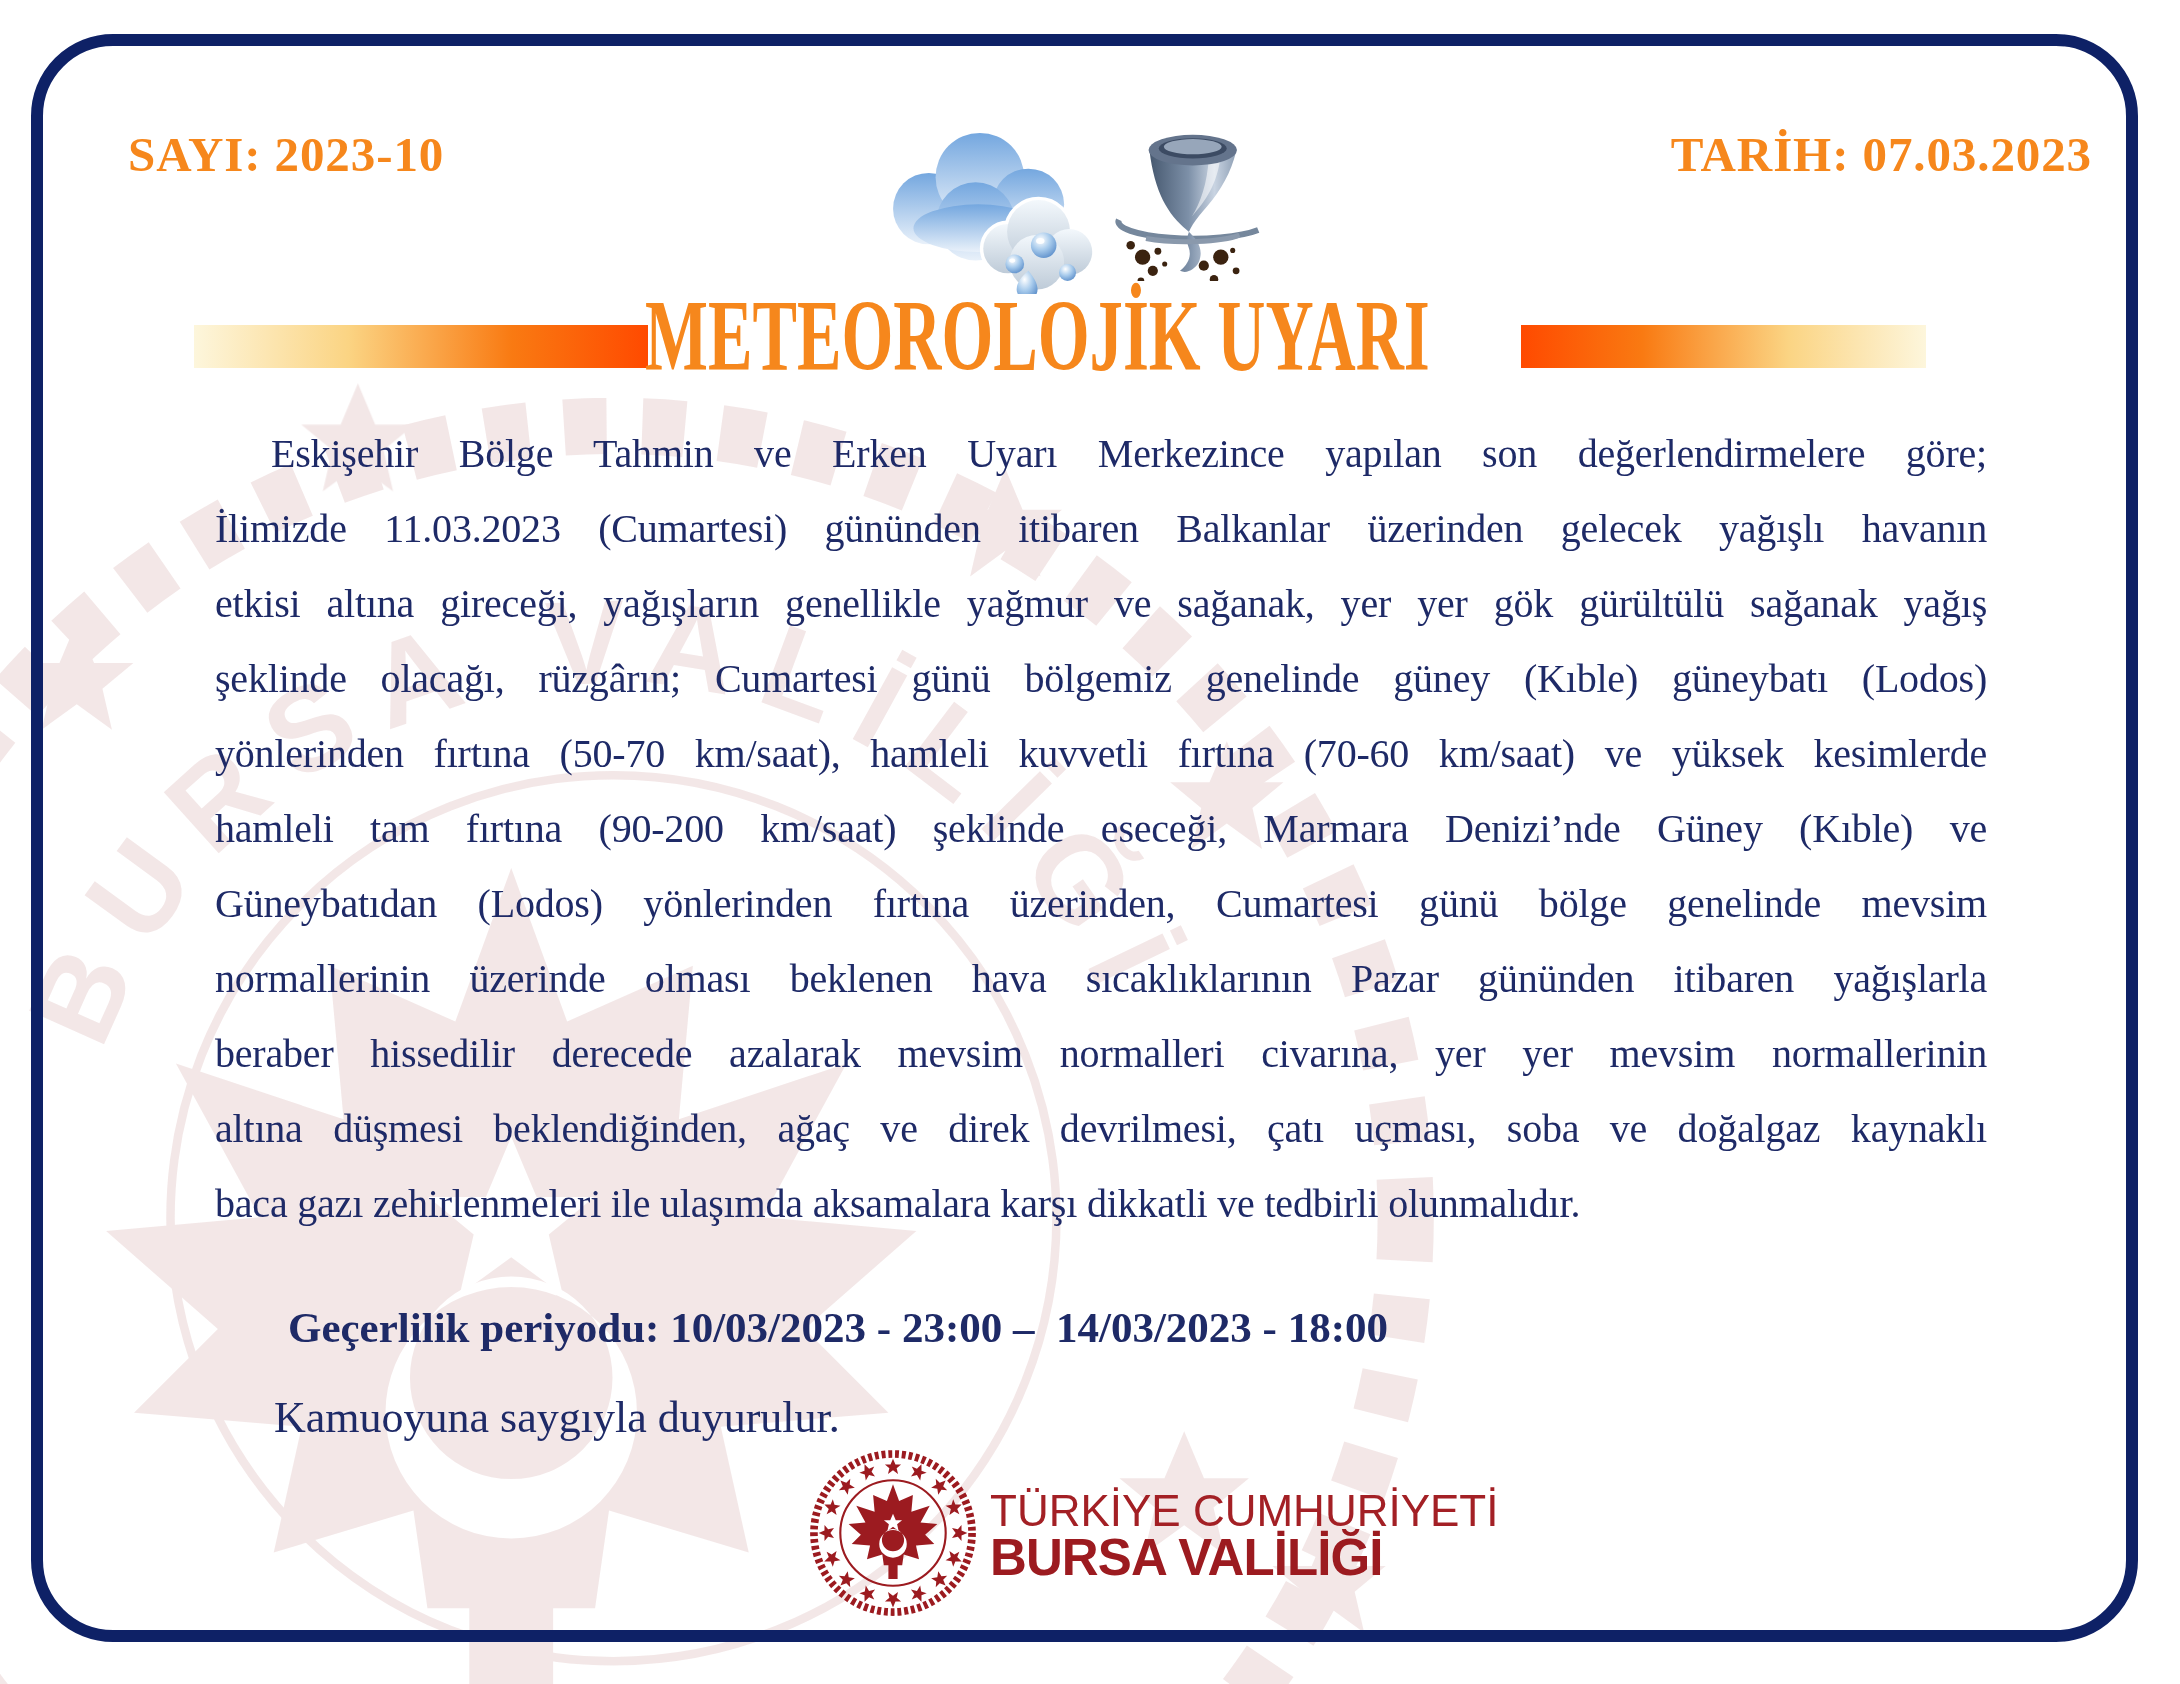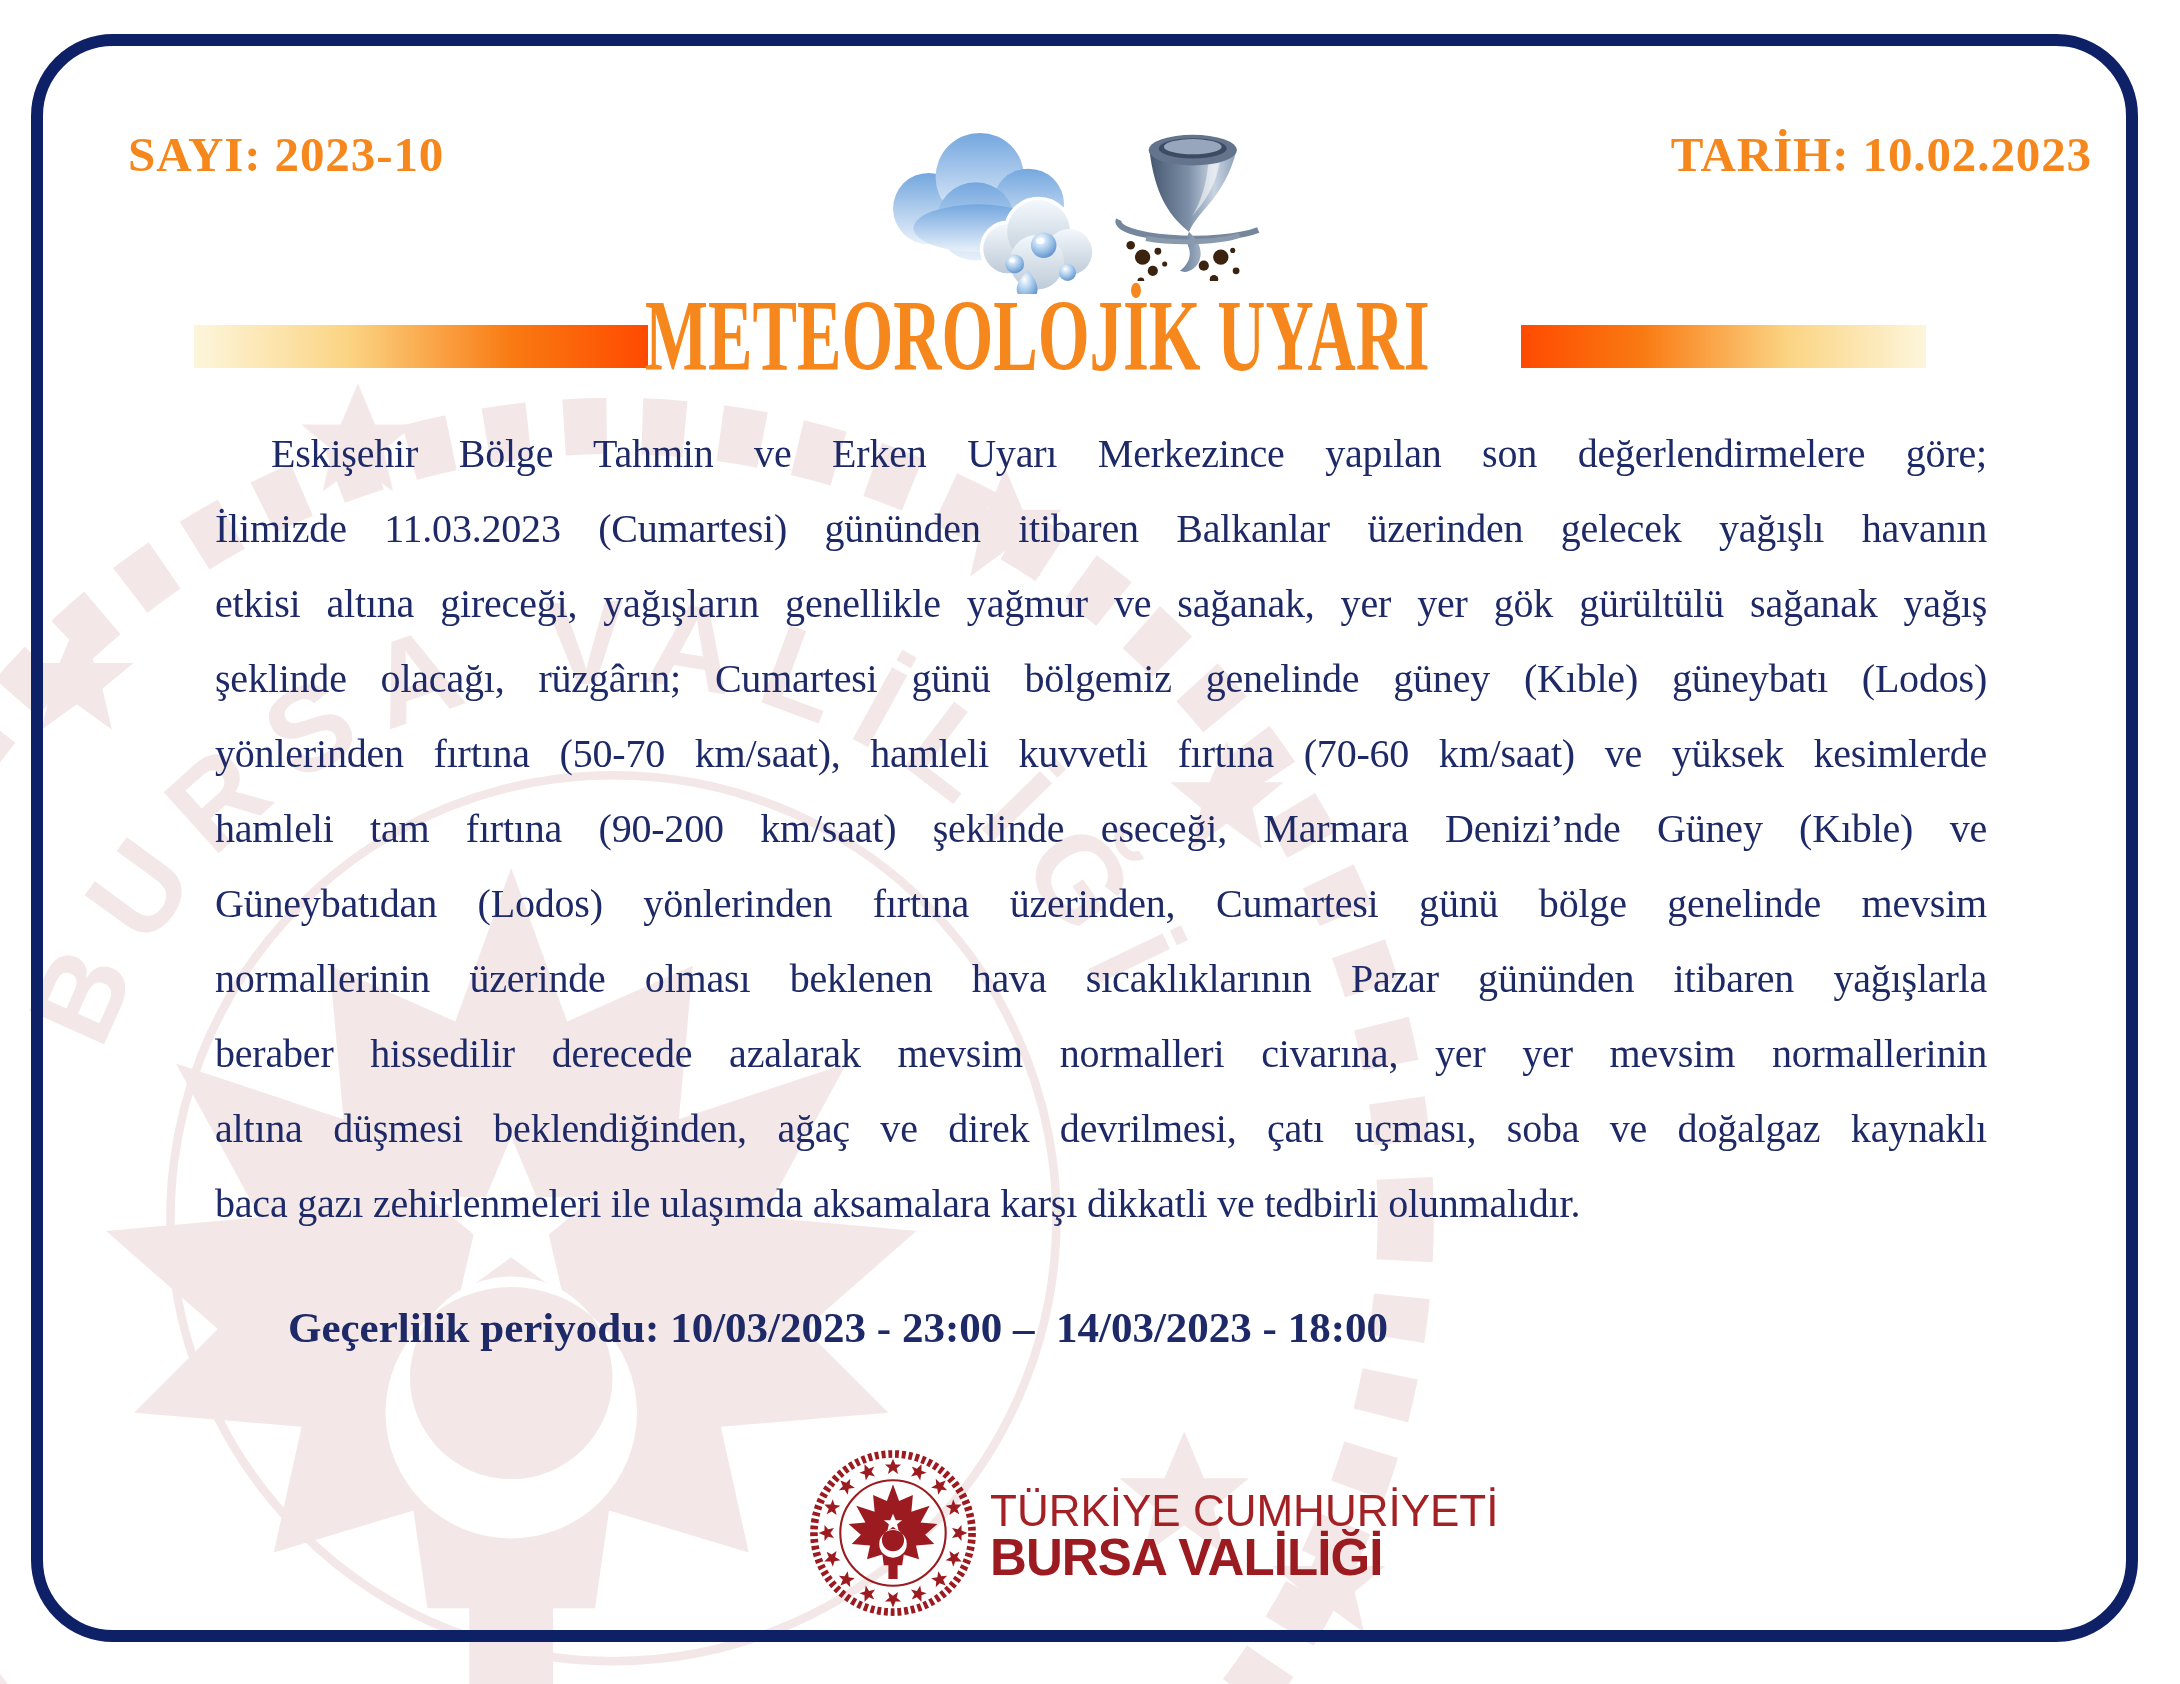--- a/index.html
+++ b/index.html
@@ -123,21 +123,21 @@
       <path id="wm-text-arc" d="M 112,1267 A 630,630 0 0 1 1328,1267" fill="none"></path>
       <text font-family="Liberation Sans, sans-serif" font-weight="bold" font-size="140" letter-spacing="30" fill="#B36A6A">
         <textPath href="#wm-text-arc" startOffset="2%">BURSA VALİLİĞİ</textPath>
       </text>
     </g>
   </svg>
 
   <div class="frame"></div>
 
   <div class="hdr-num">SAYI: 2023-10</div>
-  <div class="hdr-date">TARİH: 10.02.2023</div>
+  <div class="hdr-date">TARİH: 07.03.2023</div>
 
   <div class="icon-wrap" style="left:882px;top:119px;">
     <svg width="217" height="175" viewBox="0 0 255 205">
       <defs>
         <linearGradient id="cback" x1="0" y1="0" x2="0" y2="1">
           <stop offset="0" stop-color="#74A7DF"></stop>
             <stop offset="1" stop-color="#E9F1FA"></stop>
         </linearGradient>
         <linearGradient id="cfront" x1="0" y1="0" x2="0" y2="1">
           <stop offset="0" stop-color="#F3F8FC"></stop>
@@ -240,20 +240,21 @@
       <div class="body-line">yönlerinden fırtına (50-70 km/saat), hamleli kuvvetli fırtına (70-60 km/saat) ve yüksek kesimlerde</div>
       <div class="body-line">hamleli tam fırtına (90-200 km/saat) şeklinde eseceği, Marmara Denizi’nde Güney (Kıble) ve</div>
       <div class="body-line">Güneybatıdan (Lodos) yönlerinden fırtına üzerinden, Cumartesi günü bölge genelinde mevsim</div>
       <div class="body-line">normallerinin üzerinde olması beklenen hava sıcaklıklarının Pazar gününden itibaren yağışlarla</div>
       <div class="body-line">beraber hissedilir derecede azalarak mevsim normalleri civarına, yer yer mevsim normallerinin</div>
       <div class="body-line">altına düşmesi beklendiğinden, ağaç ve direk devrilmesi, çatı uçması, soba ve doğalgaz kaynaklı</div>
       <div class="body-line no-just">baca gazı zehirlenmeleri ile ulaşımda aksamalara karşı dikkatli ve tedbirli olunmalıdır.</div>
     </div>
 
   <div class="validity">Geçerlilik periyodu: 10/03/2023 - 23:00 –  14/03/2023 - 18:00</div>
+  <div class="closing">Kamuoyuna saygıyla duyurulur.</div>
 
   <div class="logo-emblem">
     <svg width="170" height="174" viewBox="-100 -102 200 204">
       <use href="#valilik-emblem" color="#9C1B20"></use>
     </svg>
   </div>
   <div class="org-line1">TÜRKİYE CUMHURİYETİ</div>
   <div class="org-line2">BURSA VALİLİĞİ</div>
 
 </div>

